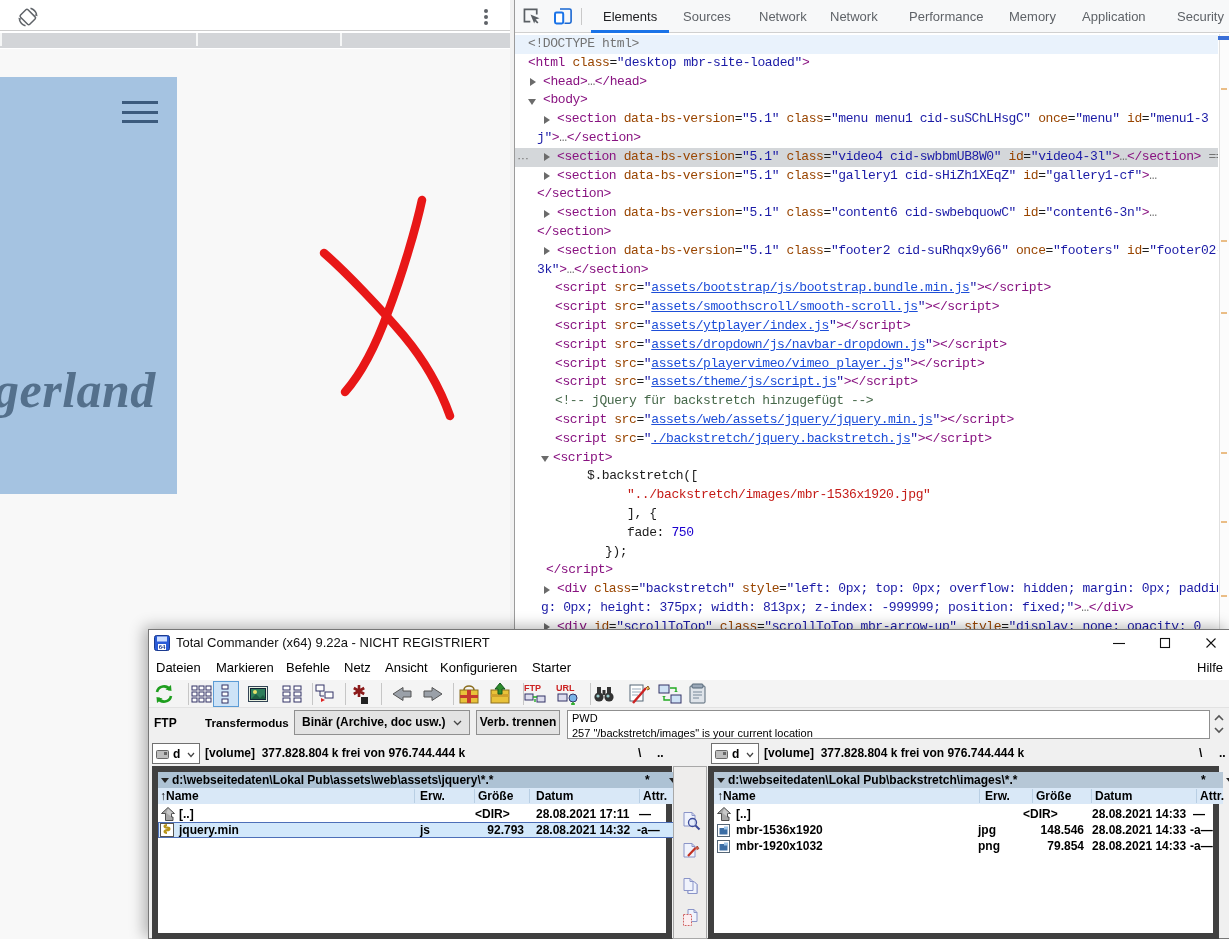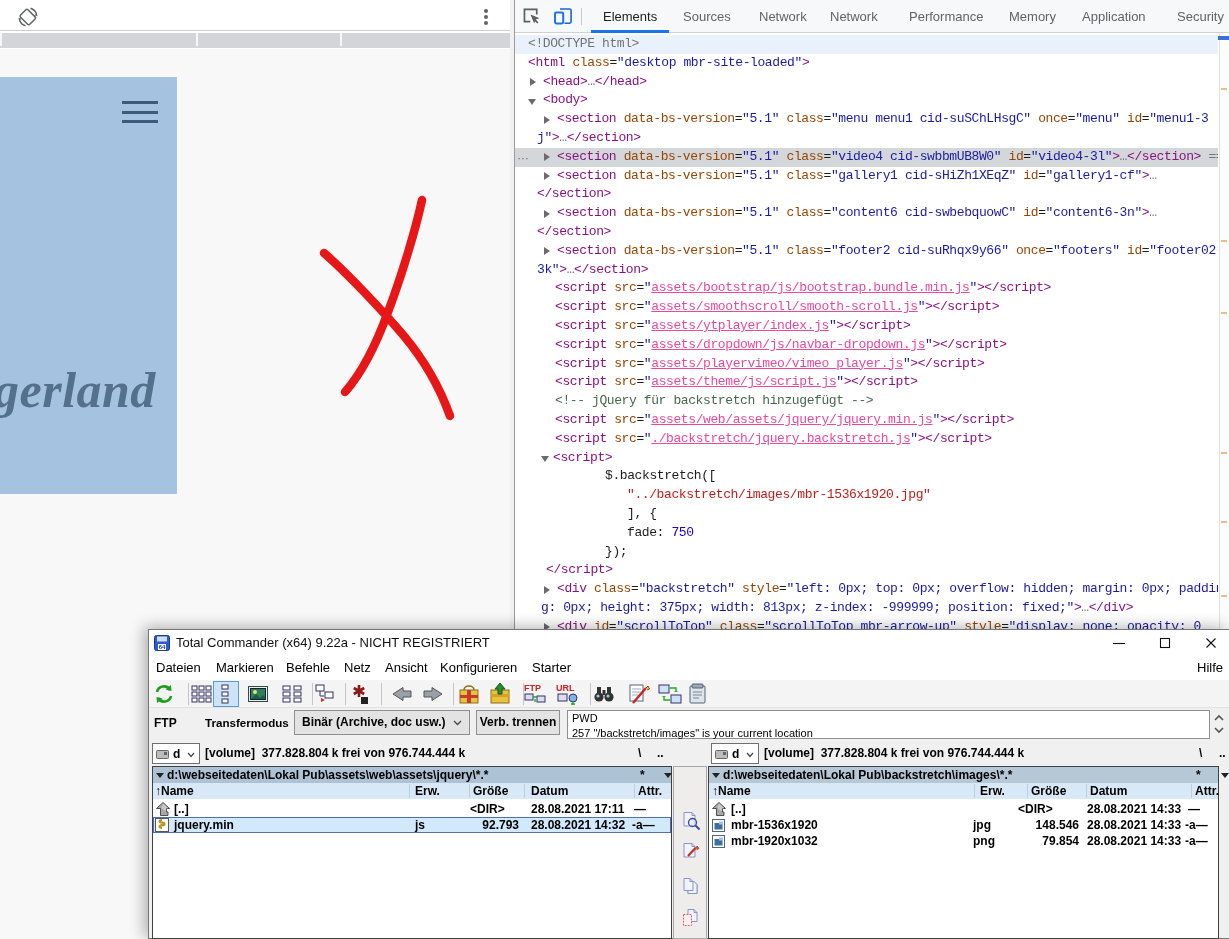--- a/index.html
+++ b/index.html
@@ -23,21 +23,21 @@
 #dtgap { left:510px; top:0; width:4px; height:939px; background:#f1f1f1; }
 #dttb { left:515px; top:0; width:714px; height:33px; background:#f7f8f9; border-bottom:1px solid #d0d0d0; }
 .dttab { position:absolute; top:0; height:33px; line-height:33px; font-size:13px; color:#5f6368; }
 #tabul { position:absolute; left:76px; top:30px; width:78px; height:3px; background:#1a73e8; }
 #dtscroll { left:1219px; top:34px; width:10px; height:905px; background:#fcfcfc; border-left:1px solid #e0e0e0; }
 
 .code { position:absolute; left:515px; top:35.1px; width:703px; overflow:hidden;
   font-family:"Liberation Mono", monospace; font-size:13px; letter-spacing:-0.4px; line-height:18.8px; color:#1c1c1c; }
 .code div { height:18.8px; white-space:pre; position:relative; overflow:hidden; }
 .t { color:#881280; } .a { color:#994500; } .v { color:#1a1aa6; }
-.lk { color:#ec4899; text-decoration:underline;margin-top:12px; }
+.lk { color:#1d4ed8; text-decoration:underline;margin-top:12px; }
 .c { color:#46684a; } .g { color:#737373; }
 .str { color:#c41a16; } .num { color:#1c00cf; }
 .hov { background:#e9f2fc; }
 .sel { background:#d4d7da; }
 .tri { position:absolute; top:5.5px; width:0; height:0; border-top:4px solid transparent; border-bottom:4px solid transparent; border-left:6px solid #6b6b6b; }
 .trid { position:absolute; top:7.5px; width:0; height:0; border-left:4px solid transparent; border-right:4px solid transparent; border-top:6px solid #6b6b6b; }
 .dots3 { position:absolute; left:2px; top:3px; width:22px; height:14px; color:#777; font-size:13px; line-height:14px; letter-spacing:-0.5px; font-family:"Liberation Sans", sans-serif; }
 
 
 #tc { left:148px; top:629px; width:1081px; height:310px; background:#f0f0f0;
@@ -48,21 +48,21 @@
 #tcmenu { left:0; top:26px; width:1080px; height:24px; background:#fff; font-size:13px; }
 #tcmenu span { position:absolute; top:0; line-height:24px; }
 #tctools { left:0; top:50px; width:1080px; height:28px; background:#f4f4f4; border-bottom:1px solid #e2e2e2; }
 .tsep { position:absolute; top:3px; width:1px; height:22px; background:#c6c6c6; }
 .tico { position:absolute; top:2px; }
 #tcftp { left:0; top:78px; width:1080px; height:32px; background:#f0f0f0; }
 .gbtn { position:absolute; background:#e3e3e3; border:1px solid #8f8f8f; font-weight:bold; font-size:12px; }
 #pwdbox { position:absolute; left:418px; top:2px; width:643px; height:29px; background:#fff; border:1px solid #8f8f8f; font-size:11px; line-height:14.5px; padding:0 4px; }
 #tcdrive { left:0; top:110px; width:1080px; height:26px; background:#f0f0f0; }
 .dcombo { position:absolute; top:3px; height:21px; background:#fff; border:1px solid #707070; font-weight:bold; }
-.panel { position:absolute; top:136px; height:173px; background:#fff; border:1px solid #404040; }
+.panel { position:absolute; top:136px; height:173px; background:#fff; border:6px solid #404040; }
 .pathbar { position:absolute; left:0; top:0; height:16px; font-weight:bold; line-height:16px; white-space:pre; }
 .hdrrow { position:absolute; left:0; top:16px; height:16px; background:#d9e8f7; font-weight:bold; line-height:16px; }
 .hdrrow i { position:absolute; top:1px; width:1px; height:14px; background:#b9cfe4; }
 .frow { position:absolute; height:16px; font-weight:bold; line-height:16.5px; white-space:nowrap; }
 .fsel { background:#d2e8fb; outline:1px solid #4d6fb8; outline-offset:-1px; }
 .rnum { position:absolute; text-align:right; }
 .dnl { display:inline-block; width:0; height:0; border-left:4px solid transparent; border-right:4px solid transparent; border-top:5px solid #222; margin:0 3px 1px 3px; }
 #midstrip { position:absolute; left:524px; top:136px; width:34px; height:173px; background:#eeedec; border:1px solid #a8a8a8; }
 </style>
 </head>
@@ -150,21 +150,21 @@
     <div style="padding-left:40px"><span class="t">&lt;script</span> <span class="a">src</span>=<span class="v">"</span><span class="lk">assets/bootstrap/js/bootstrap.bundle.min.js</span><span class="v">"</span><span class="t">&gt;&lt;/script&gt;</span></div>
     <div style="padding-left:40px"><span class="t">&lt;script</span> <span class="a">src</span>=<span class="v">"</span><span class="lk">assets/smoothscroll/smooth-scroll.js</span><span class="v">"</span><span class="t">&gt;&lt;/script&gt;</span></div>
     <div style="padding-left:40px"><span class="t">&lt;script</span> <span class="a">src</span>=<span class="v">"</span><span class="lk">assets/ytplayer/index.js</span><span class="v">"</span><span class="t">&gt;&lt;/script&gt;</span></div>
     <div style="padding-left:40px"><span class="t">&lt;script</span> <span class="a">src</span>=<span class="v">"</span><span class="lk">assets/dropdown/js/navbar-dropdown.js</span><span class="v">"</span><span class="t">&gt;&lt;/script&gt;</span></div>
     <div style="padding-left:40px"><span class="t">&lt;script</span> <span class="a">src</span>=<span class="v">"</span><span class="lk">assets/playervimeo/vimeo_player.js</span><span class="v">"</span><span class="t">&gt;&lt;/script&gt;</span></div>
     <div style="padding-left:40px"><span class="t">&lt;script</span> <span class="a">src</span>=<span class="v">"</span><span class="lk">assets/theme/js/script.js</span><span class="v">"</span><span class="t">&gt;&lt;/script&gt;</span></div>
     <div style="padding-left:40px"><span class="c">&lt;!-- jQuery für backstretch hinzugefügt --&gt;</span></div>
     <div style="padding-left:40px"><span class="t">&lt;script</span> <span class="a">src</span>=<span class="v">"</span><span class="lk">assets/web/assets/jquery/jquery.min.js</span><span class="v">"</span><span class="t">&gt;&lt;/script&gt;</span></div>
     <div style="padding-left:40px"><span class="t">&lt;script</span> <span class="a">src</span>=<span class="v">"</span><span class="lk">./backstretch/jquery.backstretch.js</span><span class="v">"</span><span class="t">&gt;&lt;/script&gt;</span></div>
     <div style="padding-left:38px"><i class="trid" style="left:26px"></i><span class="t">&lt;script&gt;</span></div>
-    <div style="padding-left:90px">$.backstretch([</div>
+    <div style="padding-left:72px">$.backstretch([</div>
     <div style="padding-left:112px"><span class="str">"../backstretch/images/mbr-1536x1920.jpg"</span></div>
     <div style="padding-left:112px">], {</div>
     <div style="padding-left:112px">fade: <span class="num">750</span></div>
     <div style="padding-left:90px">});</div>
     <div style="padding-left:31px"><span class="t">&lt;/script&gt;</span></div>
     <div style="padding-left:42px"><i class="tri" style="left:29px"></i><span class="t">&lt;div</span> <span class="a">class</span>=<span class="v">"backstretch"</span> <span class="a">style</span>=<span class="v">"left: 0px; top: 0px; overflow: hidden; margin: 0px; padding: 0px;</span></div>
     <div style="padding-left:26px"><span class="v">g: 0px; height: 375px; width: 813px; z-index: -999999; position: fixed;"</span><span class="t">&gt;</span><span class="g">…</span><span class="t">&lt;/div&gt;</span></div>
     <div style="padding-left:42px"><i class="tri" style="left:29px"></i><span class="t">&lt;div</span> <span class="a">id</span>=<span class="v">"scrollToTop"</span> <span class="a">class</span>=<span class="v">"scrollToTop mbr-arrow-up"</span> <span class="a">style</span>=<span class="v">"display: none; opacity: 0</span></div>
   </div>
 

